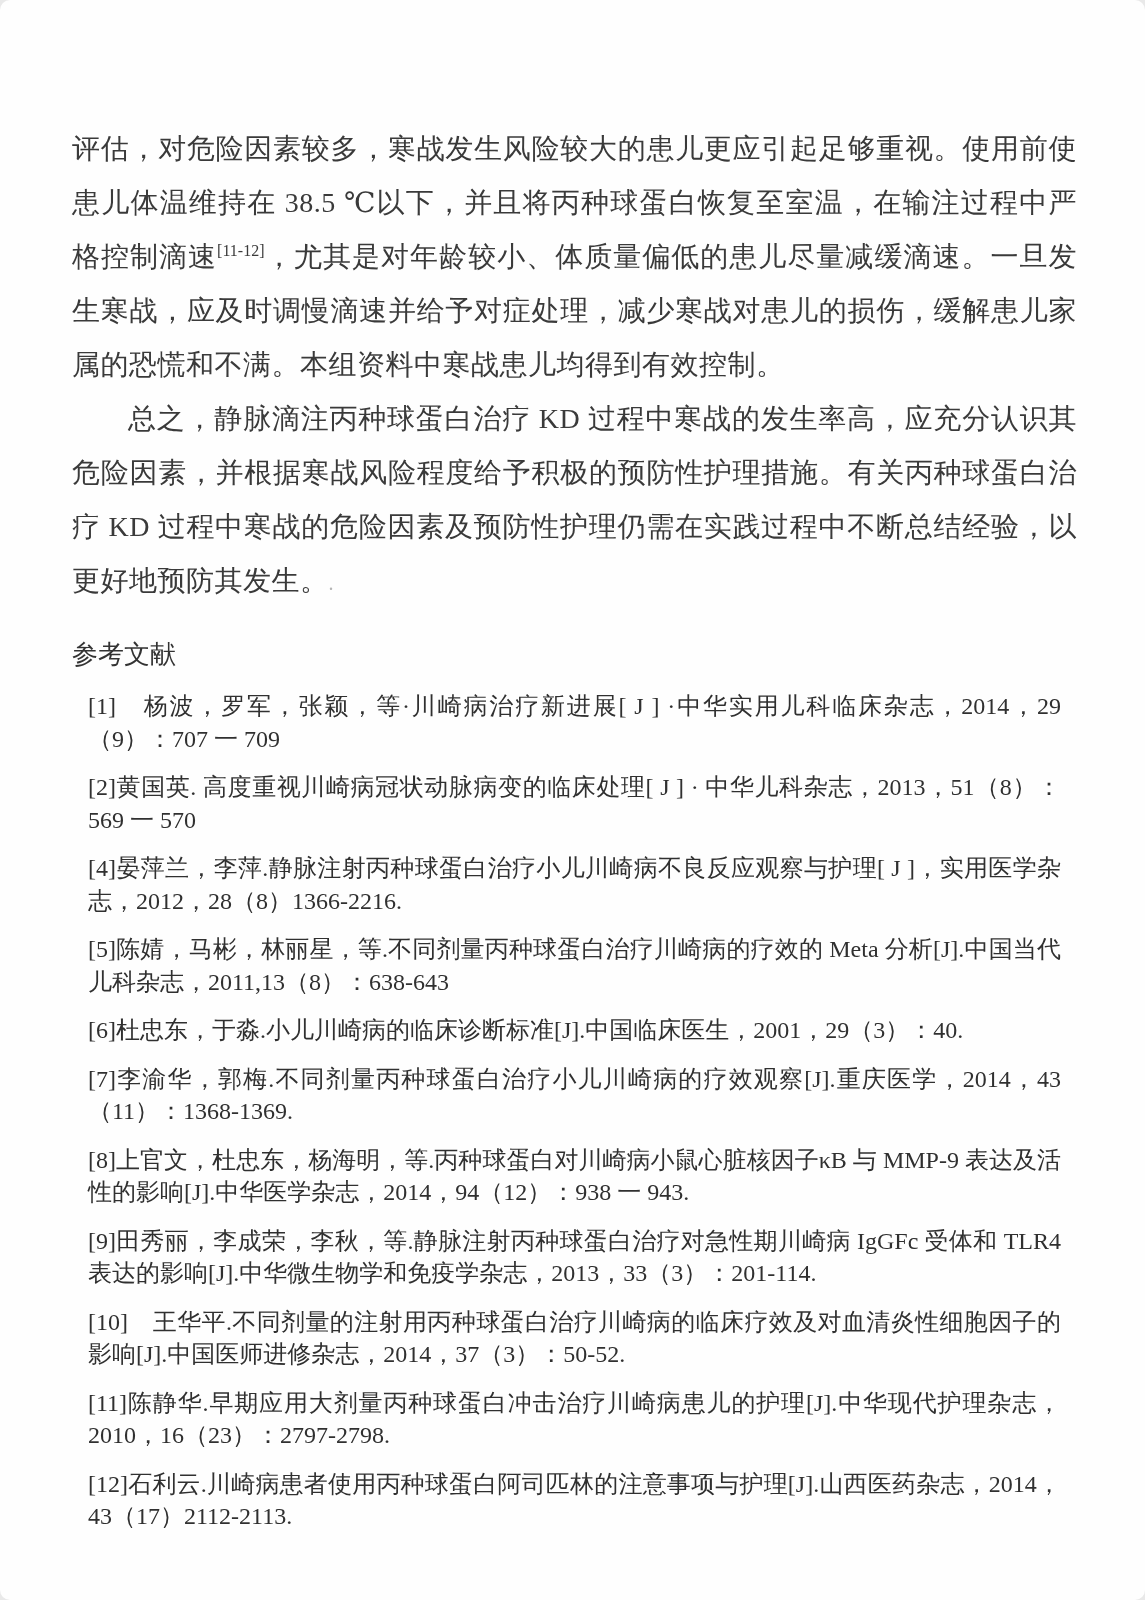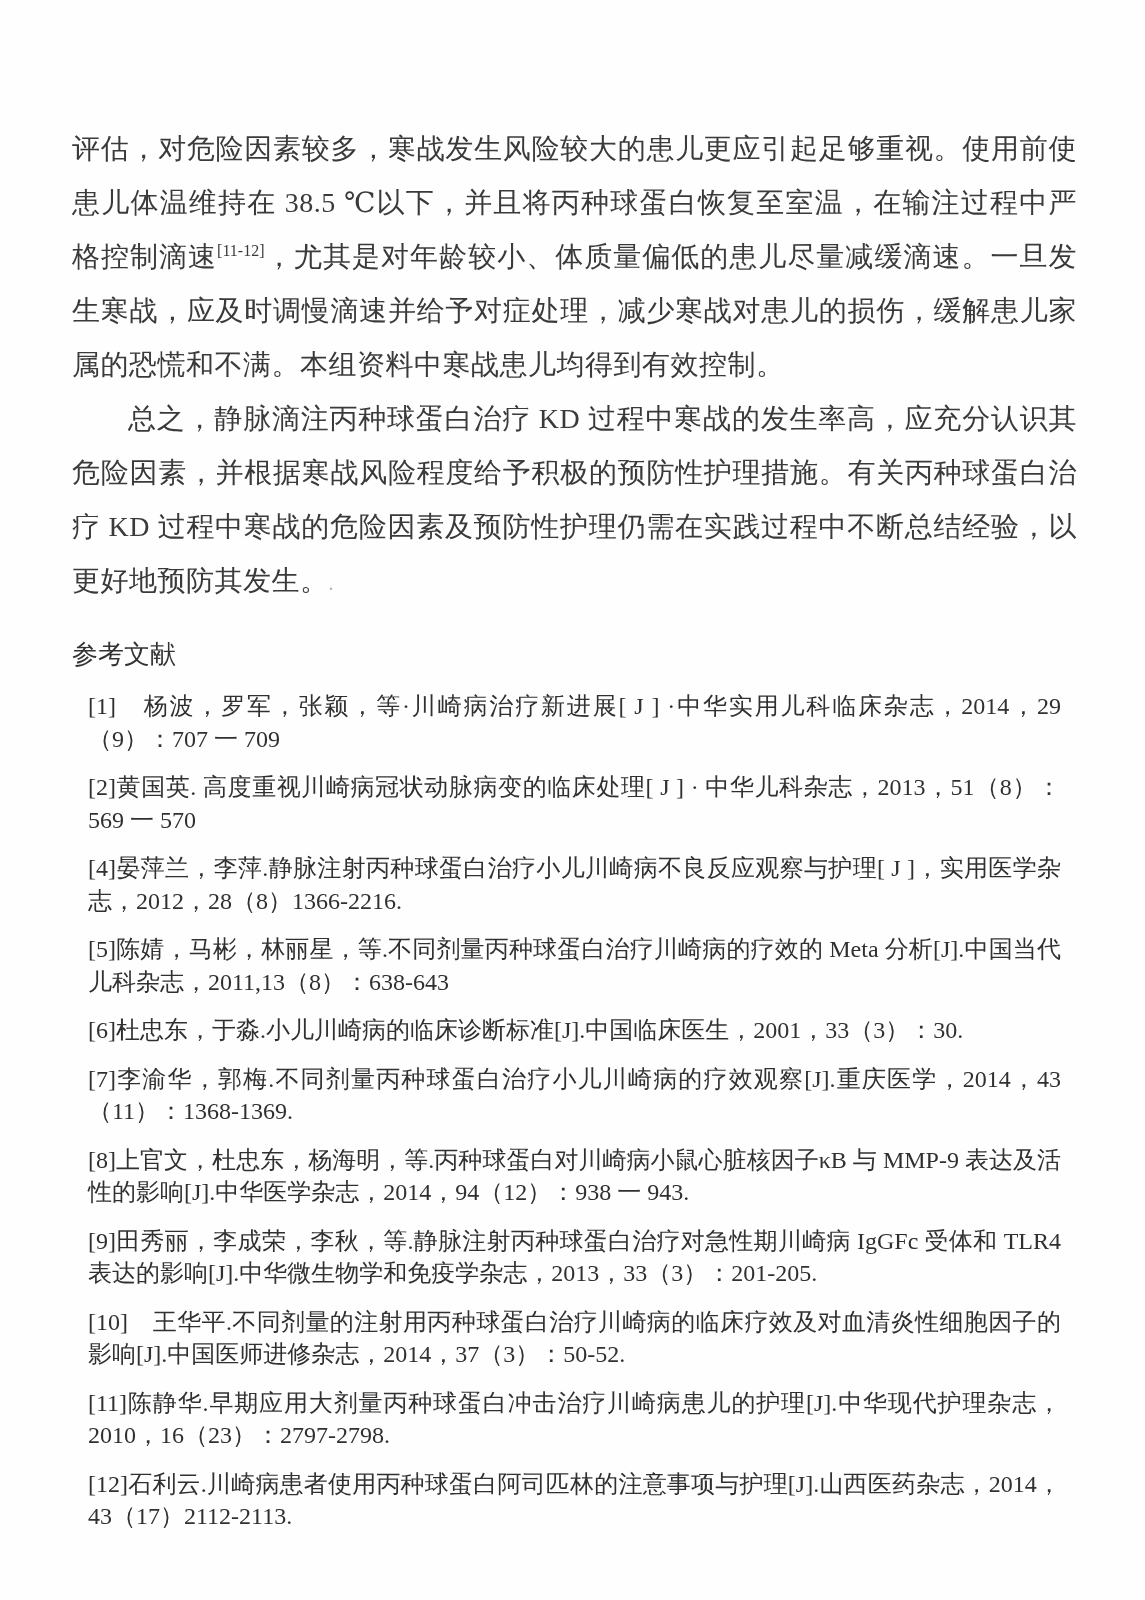--- a/index.html
+++ b/index.html
@@ -7,20 +7,21 @@
     position: relative;
     width: 1145px;
     height: 1600px;
     margin: 0 auto;
     background: #fefefe;
     box-sizing: border-box;
     padding: 122px 68px 60px 72px;
     overflow: hidden;
     color: #333;
     font-family: "Liberation Serif", "DejaVu Serif", serif;
+    border-radius: 10px;
   }
   p.body-para {
     margin: 0;
     font-size: 28px;
     line-height: 54px;
     text-align: justify;
     color: #3a3a3a;
     letter-spacing: 0.5px;
   }
   p.body-para.indent { text-indent: 2em; }
@@ -54,21 +55,21 @@
   <p class="body-para"><span>评估，对危险因素较多，寒战发生风险较大的患儿更应引起足够重视。使用前使患儿体温维持在 38.5 ℃以下，并且将丙种球蛋白恢复至室温，在输注过程中严格控制滴速</span><sup class="cite">[11-12]</sup><span>，尤其是对年龄较小、体质量偏低的患儿尽量减缓滴速。一旦发生寒战，应及时调慢滴速并给予对症处理，减少寒战对患儿的损伤，缓解患儿家属的恐慌和不满。本组资料中寒战患儿均得到有效控制。</span></p>
 
   <p class="body-para indent"><span>总之，静脉滴注丙种球蛋白治疗 KD 过程中寒战的发生率高，应充分认识其危险因素，并根据寒战风险程度给予积极的预防性护理措施。有关丙种球蛋白治疗 KD 过程中寒战的危险因素及预防性护理仍需在实践过程中不断总结经验，以更好地预防其发生。</span><span class="faint-mark">.</span></p>
 
   <h2 class="ref-heading">参考文献</h2>
 
   <p class="ref-item">[1]　杨波，罗军，张颖，等·川崎病治疗新进展[ J ] ·中华实用儿科临床杂志，2014，29（9）：707 一 709</p>
   <p class="ref-item">[2]黄国英. 高度重视川崎病冠状动脉病变的临床处理[ J ] · 中华儿科杂志，2013，51（8）：569 一 570</p>
   <p class="ref-item">[4]晏萍兰，李萍.静脉注射丙种球蛋白治疗小儿川崎病不良反应观察与护理[ J ]，实用医学杂志，2012，28（8）1366-2216.</p>
   <p class="ref-item">[5]陈婧，马彬，林丽星，等.不同剂量丙种球蛋白治疗川崎病的疗效的 Meta 分析[J].中国当代儿科杂志，2011,13（8）：638-643</p>
-  <p class="ref-item">[6]杜忠东，于淼.小儿川崎病的临床诊断标准[J].中国临床医生，2001，33（3）：30.</p>
+  <p class="ref-item">[6]杜忠东，于淼.小儿川崎病的临床诊断标准[J].中国临床医生，2001，29（3）：40.</p>
   <p class="ref-item">[7]李渝华，郭梅.不同剂量丙种球蛋白治疗小儿川崎病的疗效观察[J].重庆医学，2014，43（11）：1368-1369.</p>
   <p class="ref-item">[8]上官文，杜忠东，杨海明，等.丙种球蛋白对川崎病小鼠心脏核因子κB 与 MMP-9 表达及活性的影响[J].中华医学杂志，2014，94（12）：938 一 943.</p>
-  <p class="ref-item">[9]田秀丽，李成荣，李秋，等.静脉注射丙种球蛋白治疗对急性期川崎病 IgGFc 受体和 TLR4 表达的影响[J].中华微生物学和免疫学杂志，2013，33（3）：201-205.</p>
+  <p class="ref-item">[9]田秀丽，李成荣，李秋，等.静脉注射丙种球蛋白治疗对急性期川崎病 IgGFc 受体和 TLR4 表达的影响[J].中华微生物学和免疫学杂志，2013，33（3）：201-114.</p>
   <p class="ref-item">[10]　王华平.不同剂量的注射用丙种球蛋白治疗川崎病的临床疗效及对血清炎性细胞因子的影响[J].中国医师进修杂志，2014，37（3）：50-52.</p>
   <p class="ref-item">[11]陈静华.早期应用大剂量丙种球蛋白冲击治疗川崎病患儿的护理[J].中华现代护理杂志，2010，16（23）：2797-2798.</p>
   <p class="ref-item">[12]石利云.川崎病患者使用丙种球蛋白阿司匹林的注意事项与护理[J].山西医药杂志，2014，43（17）2112-2113.</p>
 
 </div>
 
 </body></html>

